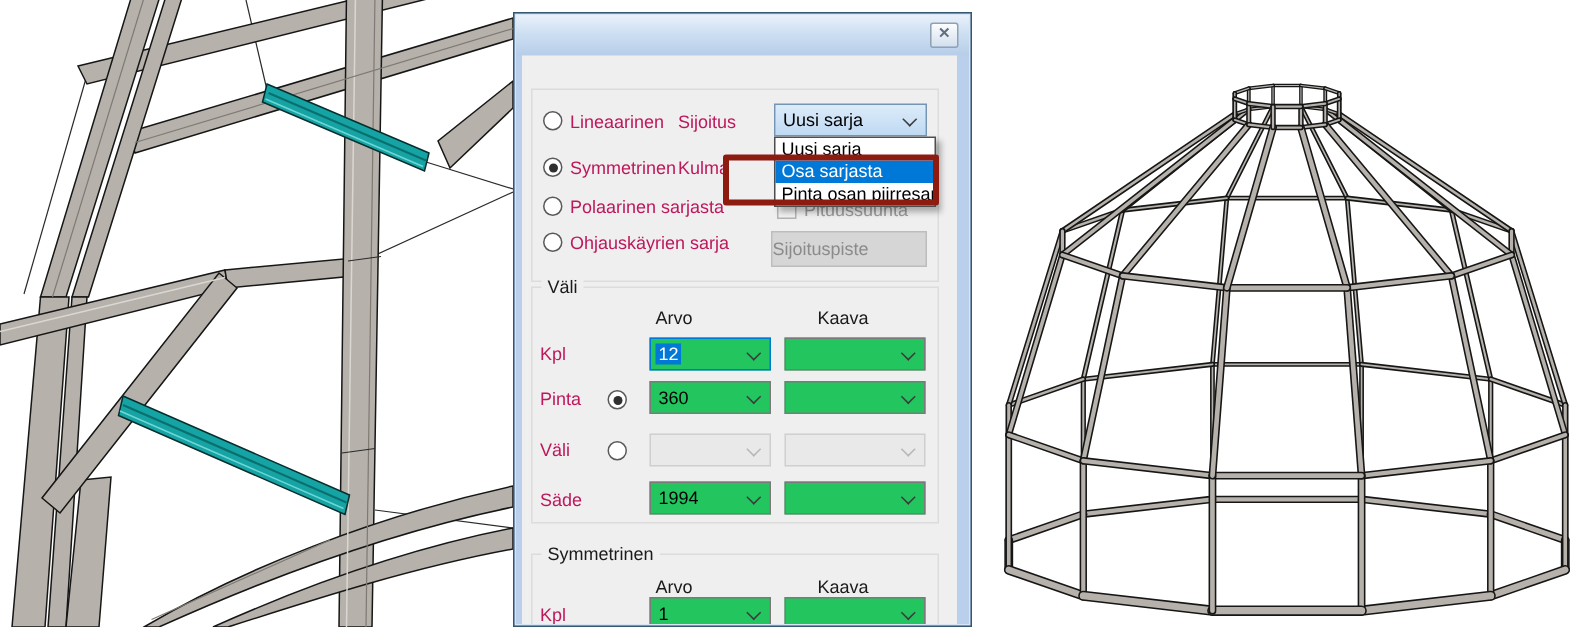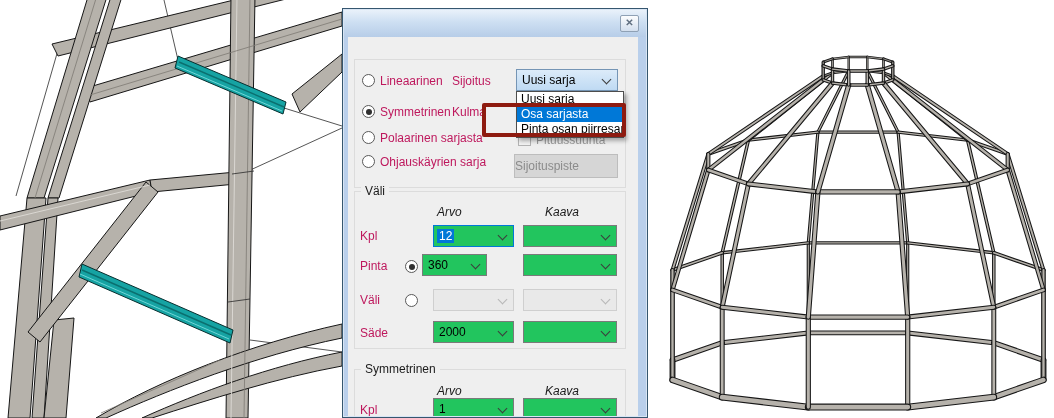--- a/index.html
+++ b/index.html
@@ -29,21 +29,21 @@
   .close-btn{position:absolute;top:5px;right:7px;width:19px;height:17px;box-sizing:border-box;
           background:linear-gradient(#fcfdfe,#d3dfee);border:1px solid #8fa1b5;border-radius:2px;
           text-align:center;line-height:14px;font-size:10px;font-weight:bold;color:#5f6e7f;cursor:default;}
   .client{position:absolute;left:5px;top:28px;right:9px;bottom:1px;background:var(--client-bg);overflow:hidden;}
 
   .groupbox{position:absolute;border:1px solid #dcdcdc;box-sizing:border-box;}
   .grouplabel{position:absolute;top:-8px;left:6px;background:var(--client-bg);padding:0 4px;
           font-size:12px;color:#1a1a1a;white-space:nowrap;}
   .lbl{position:absolute;font-size:12px;color:#be185d;white-space:nowrap;}
   .gray{color:#9b9b9b;}
-  .hdr{position:absolute;font-size:12px;color:#1a1a1a;font-style:italic;}
+  .hdr{position:absolute;font-size:12px;color:#1a1a1a;}
 
   .radio{position:absolute;width:13px;height:13px;border:1px solid #595959;border-radius:50%;
          background:#fff;box-sizing:border-box;}
   .radio.sel::after{content:"";position:absolute;left:2.5px;top:2.5px;width:6px;height:6px;
          border-radius:50%;background:#303030;}
 
   .combo{position:absolute;height:22px;background:#22c55e;border:1px solid #7a7a7a;box-sizing:border-box;font-size:12px;}
   .combo .val{position:absolute;left:5px;top:3px;white-space:nowrap;}
   .chev{position:absolute;right:7px;top:6px;width:6px;height:6px;
         border-right:1.5px solid #3c3c3c;border-bottom:1.5px solid #3c3c3c;transform:rotate(45deg);}
@@ -391,21 +391,21 @@
         <span class="val">12</span>
         <span class="chev"></span>
       </div>
       <div class="combo" style="left:175px;top:188px;width:94px">
         <span class="val"></span>
         <span class="chev"></span>
       </div>
 
       <span class="lbl" style="left:12px;top:222px">Pinta</span>
       <span class="radio sel" style="left:57px;top:223px"></span>
-      <div class="combo" style="left:74px;top:217px;width:65px">
+      <div class="combo" style="left:85px;top:217px;width:81px">
         <span class="val">360</span>
         <span class="chev"></span>
       </div>
       <div class="combo" style="left:175px;top:217px;width:94px">
         <span class="val"></span>
         <span class="chev"></span>
       </div>
 
       <span class="lbl" style="left:12px;top:256px">Väli</span>
       <span class="radio" style="left:57px;top:257px"></span>
@@ -413,21 +413,21 @@
         <span class="val"></span>
         <span class="chev"></span>
       </div>
       <div class="combo disabled" style="left:175px;top:252px;width:94px">
         <span class="val"></span>
         <span class="chev"></span>
       </div>
 
       <span class="lbl" style="left:12px;top:289px">Säde</span>
       <div class="combo" style="left:85px;top:284px;width:81px">
-        <span class="val">2000</span>
+        <span class="val">1994</span>
         <span class="chev"></span>
       </div>
       <div class="combo" style="left:175px;top:284px;width:94px">
         <span class="val"></span>
         <span class="chev"></span>
       </div>
 
       <div class="groupbox" style="left:6px;top:332px;width:272px;height:90px">
         <span class="grouplabel">Symmetrinen</span>
       </div>

